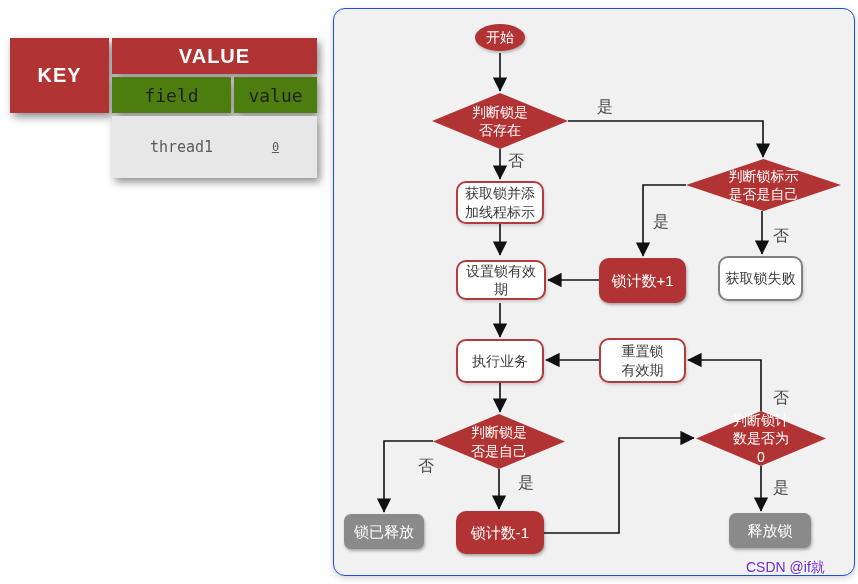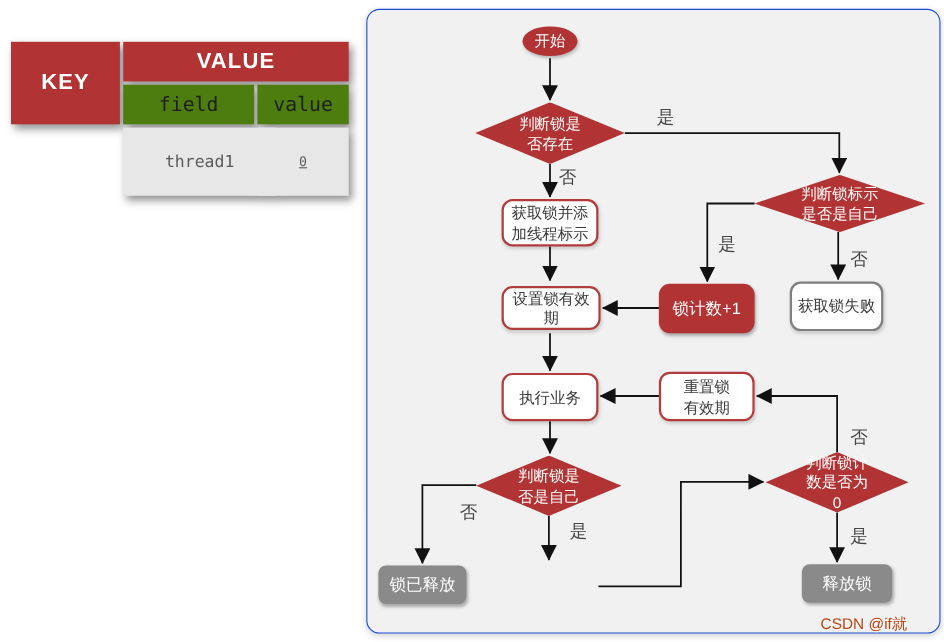--- a/index.html
+++ b/index.html
@@ -71,21 +71,21 @@
   .l-d1no  { left:174px; top:142px; }
   .l-d1yes { left:263px; top:88px;  }
   .l-d2yes { left:319px; top:203px; }
   .l-d2no  { left:439px; top:217px; }
   .l-d3no  { left:84px;  top:447px; }
   .l-d3yes { left:184px; top:464px; }
   .l-d4no  { left:439px; top:379px; }
   .l-d4yes { left:439px; top:469px; }
 
   .watermark { position:absolute; left:746px; top:559px; font-size:14px;
-               color:#c2410c; text-shadow:1px 1px 0 #fff; white-space:nowrap; }
+               color:#6d28d9; text-shadow:1px 1px 0 #fff; white-space:nowrap; }
 </style>
 </head>
 <body>
 
 <div class="stage">
 
   <div class="redis-table">
     <div class="cell cell-key">KEY</div>
     <div class="cell cell-value-hdr">VALUE</div>
     <div class="cell cell-sub cell-field-hdr">field</div>
@@ -151,20 +151,21 @@
       <div class="w48">重置锁有效期</div>
     </div>
 
     <div class="node gbox n-released">锁已释放</div>
 
     <div class="node diamond n-d3">
       <div class="shape"></div>
       <div class="label w60">判断锁是否是自己</div>
     </div>
 
+    <div class="node rbox n-minus">锁计数-1</div>
 
     <div class="node diamond n-d4">
       <div class="shape"></div>
       <div class="label w60">判断锁计数是否为0</div>
     </div>
 
     <div class="node gbox n-release">释放锁</div>
 
     <div class="edge-label l-d1no">否</div>
     <div class="edge-label l-d1yes">是</div>

